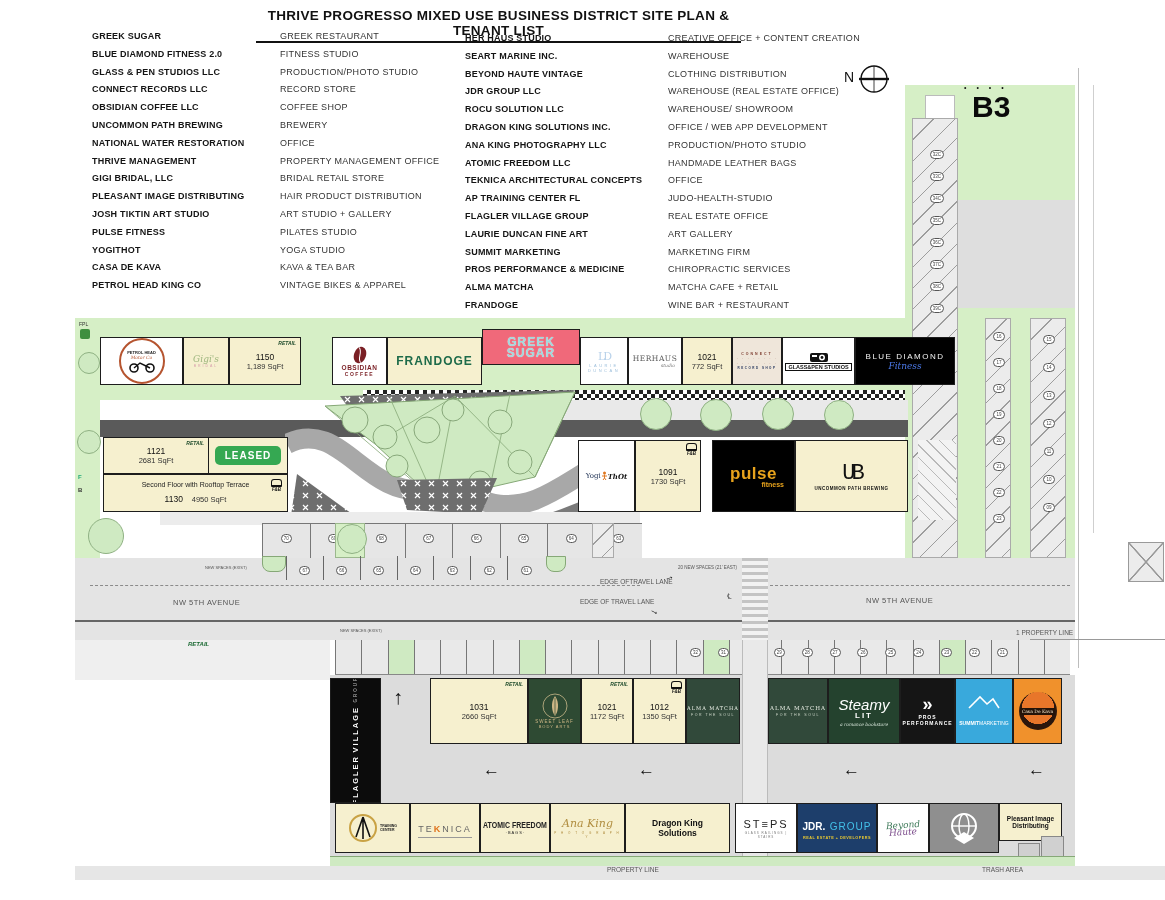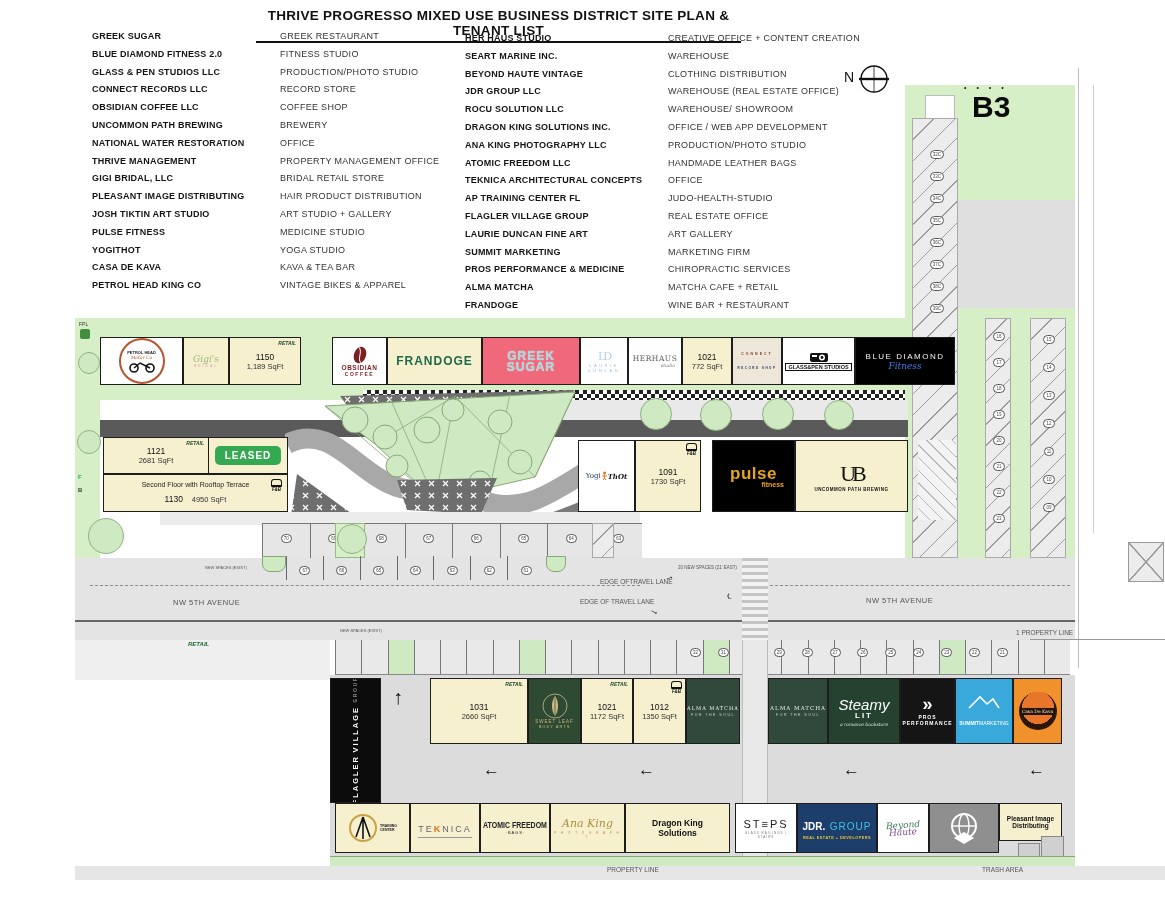--- a/index.html
+++ b/index.html
@@ -92,21 +92,21 @@
         <div class="tdesc">HAIR PRODUCT DISTRIBUTION</div>
       </div>
 
       <div class="trow">
         <div class="tname">JOSH TIKTIN ART STUDIO</div>
         <div class="tdesc">ART STUDIO + GALLERY</div>
       </div>
 
       <div class="trow">
         <div class="tname">PULSE FITNESS</div>
-        <div class="tdesc">MEDICINE STUDIO</div>
+        <div class="tdesc">PILATES STUDIO</div>
       </div>
 
       <div class="trow">
         <div class="tname">YOGITHOT</div>
         <div class="tdesc">YOGA STUDIO</div>
       </div>
 
       <div class="trow">
         <div class="tname">CASA DE KAVA</div>
         <div class="tdesc">KAVA &amp; TEA BAR</div>
@@ -292,21 +292,21 @@
       <path d="M5,2 C10,6 6,13 11,16" stroke="#fff" stroke-width="1" fill="none" transform="rotate(18 8 9)"></path>
     </svg>
     <span style="font-size:6.5px;font-weight:800;color:#7a1f24;letter-spacing:.5px">OBSIDIAN</span>
     <span style="font-size:5px;font-weight:700;color:#7a1f24;letter-spacing:1.5px">COFFEE</span>
   </div>
 
   <div class="sign" style="left:387px;top:337px;width:95px;height:48px;background:#f6f0cf">
     <span style="font-size:12px;font-weight:800;letter-spacing:1px;color:#1d6b4a">FRANDOGE</span>
   </div>
 
-  <div class="sign" style="left:482px;top:337px;width:98px;height:48px;background:#f0697a">
+  <div class="sign" style="left:482px;top:329px;width:98px;height:36px;background:#f0697a">
     <span style="font-size:12px;font-weight:800;letter-spacing:1px;color:#9fd9dd;text-shadow:0 0 1px #fff">GREEK</span>
     <span style="font-size:12px;font-weight:800;letter-spacing:1px;color:#9fd9dd;text-shadow:0 0 1px #fff;margin-top:-3px">SUGAR</span>
   </div>
 
   <div class="sign" style="left:580px;top:337px;width:48px;height:48px;background:#fff">
     <span style="font-family:'DejaVu Serif',serif;font-size:11px;letter-spacing:-2px;color:#b9d2ea">LD</span>
     <span style="font-size:4px;letter-spacing:2.5px;color:#9fc0dc">LAURIE</span>
     <span style="font-size:4px;letter-spacing:2.5px;color:#9fc0dc">DUNCAN</span>
   </div>
 
@@ -435,21 +435,21 @@
     <span class="uid">1091</span>
     <span class="usq">1730 SqFt</span>
   </div>
 
   <div class="sign" style="left:712px;top:440px;width:83px;height:72px;background:#000">
     <span style="font-size:17px;font-weight:800;color:#e8a31c;letter-spacing:.5px">pulse</span>
     <span style="font-size:7px;font-weight:700;color:#e8a31c;align-self:flex-end;margin-right:10px;margin-top:-3px">fitness</span>
   </div>
 
   <div class="sign" style="left:795px;top:440px;width:113px;height:72px;background:#f6f0cf">
-    <span style="font-family:Liberation Serif, serif;font-size:22px;letter-spacing:-4px;color:#111">UB</span>
+    <span style="font-family:Liberation Mono, monospace;font-size:22px;letter-spacing:-4px;color:#111">UB</span>
     <span style="font-size:4.5px;font-weight:800;color:#111;letter-spacing:.5px">UNCOMMON PATH BREWING</span>
   </div>
 
   <div class="abs hatch" style="left:918px;top:440px;width:38px;height:80px;background:repeating-linear-gradient(45deg,#f3f3f3 0 8px,#b9b9b9 8px 9px);border:none"></div>
 
   <div class="abs" style="left:160px;top:512px;width:480px;height:13px;background:#ececec"></div>
   <div class="stallrow" style="left:262px;top:523px;width:380px;height:35px;background:#e6e6e6;border-top:1px solid #777">
 
   <div class="stall"><span class="pnum">70</span></div>
       <div class="stall"><span class="pnum">69</span></div>

